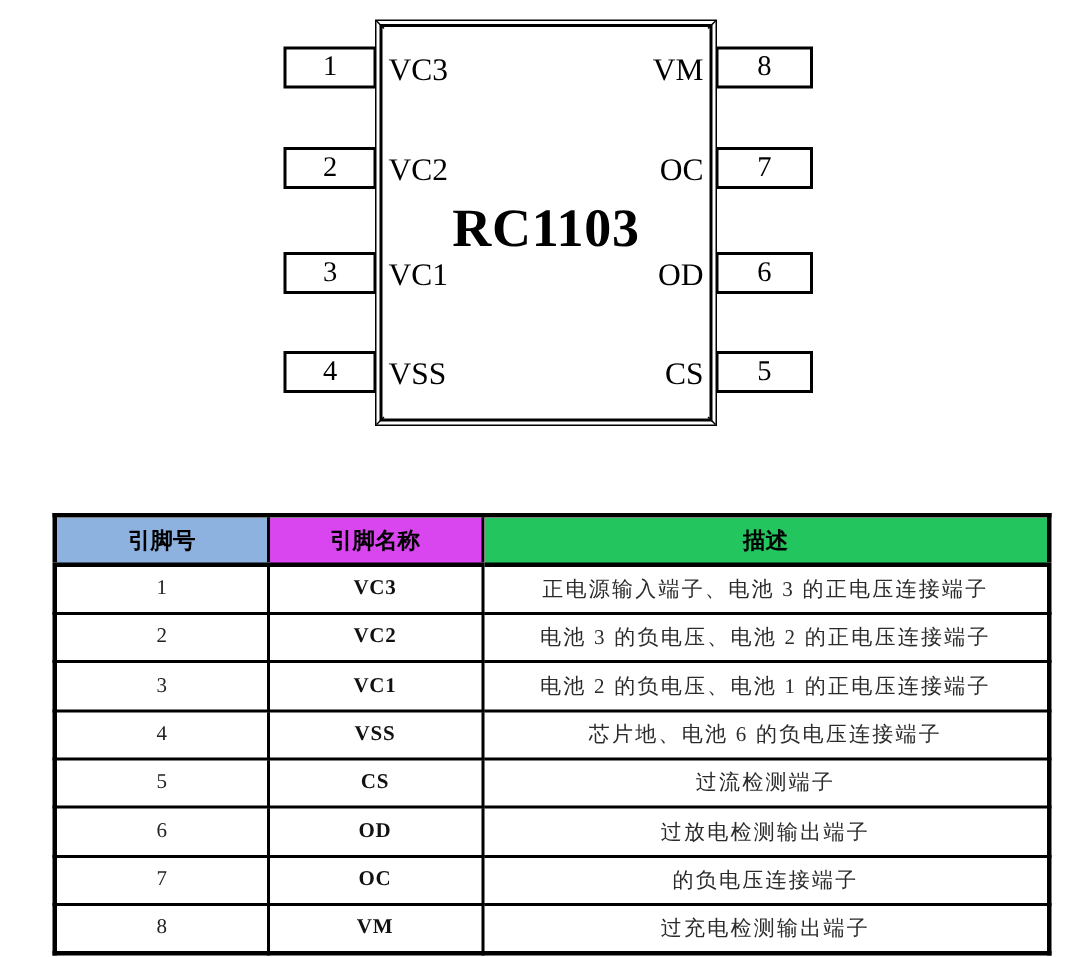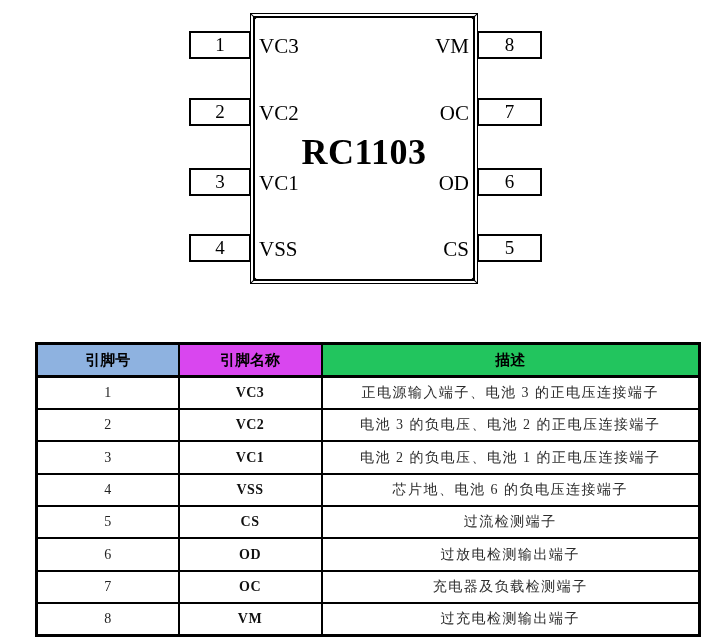--- a/index.html
+++ b/index.html
@@ -196,21 +196,21 @@
       <td class="cell-desc">过流检测端子</td>
     </tr>
     <tr class="data-row">
       <td class="cell-num">6</td>
       <td class="cell-name">OD</td>
       <td class="cell-desc">过放电检测输出端子</td>
     </tr>
     <tr class="data-row">
       <td class="cell-num">7</td>
       <td class="cell-name">OC</td>
-      <td class="cell-desc">充电器及负载检测端子</td>
+      <td class="cell-desc">的负电压连接端子</td>
     </tr>
     <tr class="data-row">
       <td class="cell-num">8</td>
       <td class="cell-name">VM</td>
       <td class="cell-desc">过充电检测输出端子</td>
     </tr>
   </tbody>
     </table>
 
 </div>

